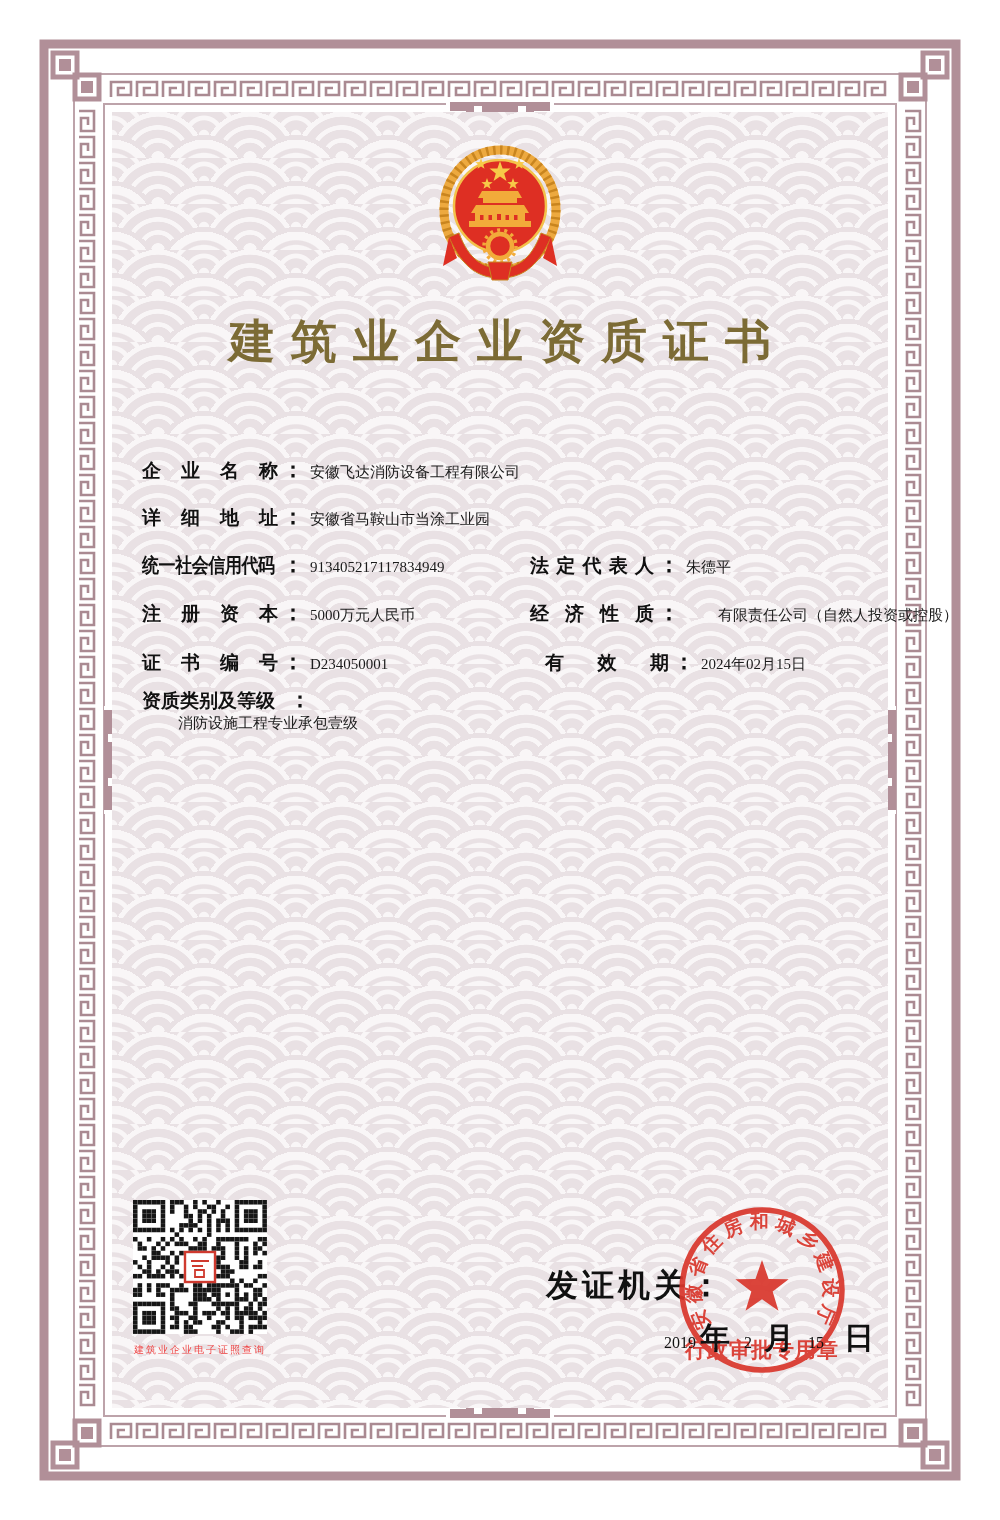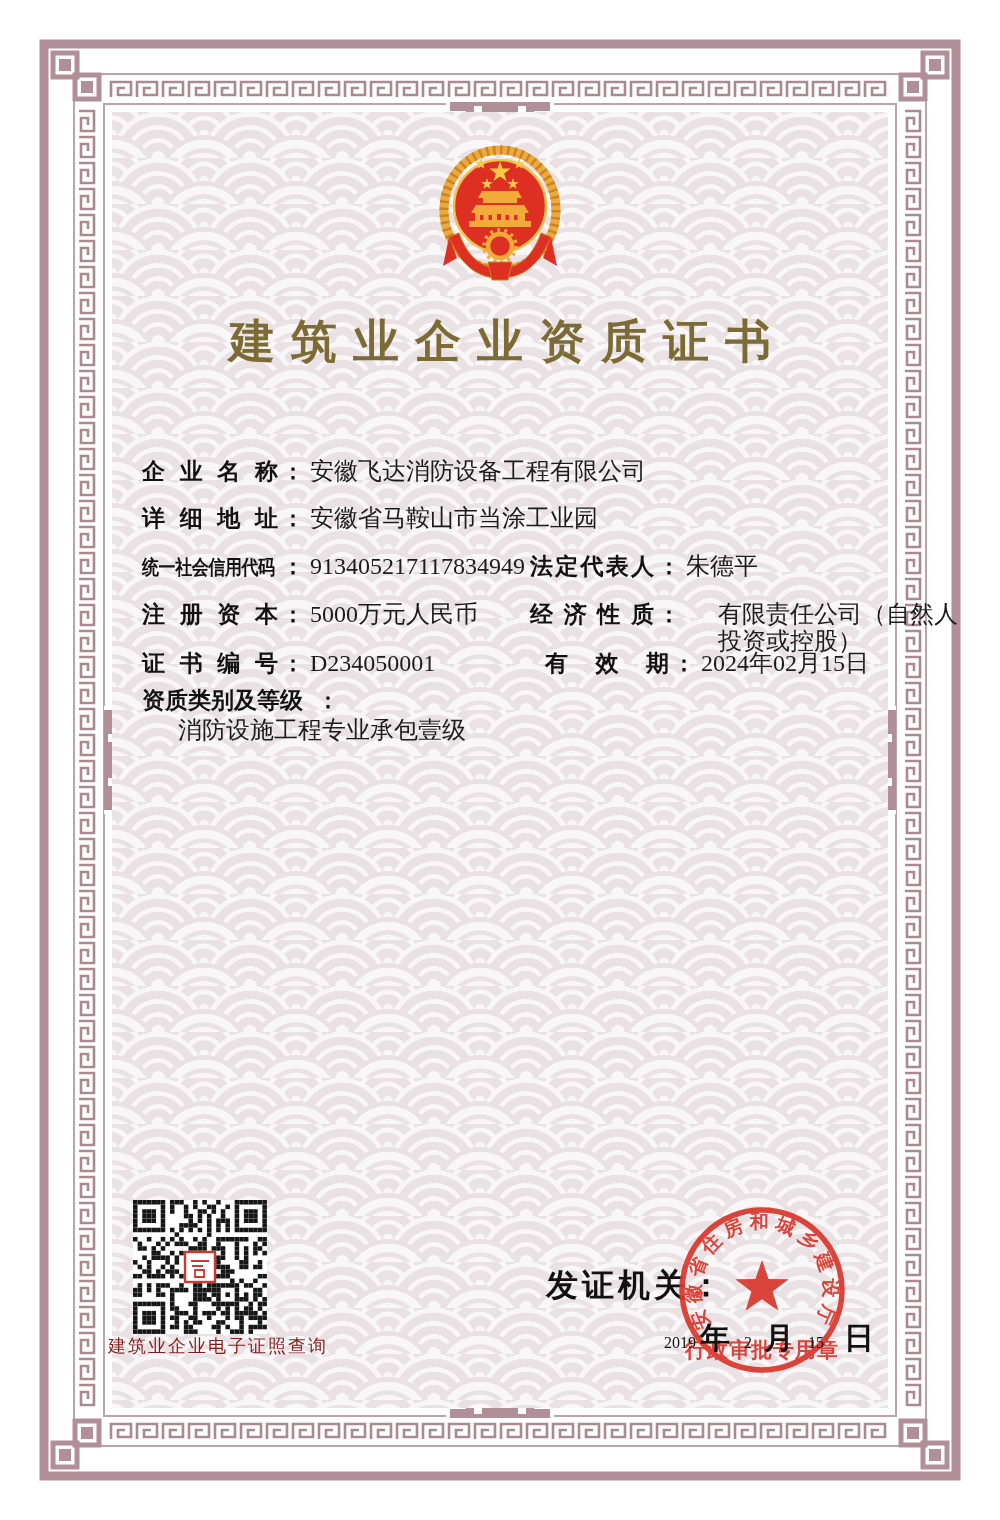--- a/index.html
+++ b/index.html
@@ -22,36 +22,36 @@
 
   .emblem{position:absolute;left:323px;top:22px;width:130px;height:165px;}
 
   .title{position:absolute;left:0;top:202px;width:100%;text-align:center;margin:0;
          font-size:46px;font-weight:bold;color:#7c6b35;letter-spacing:16px;text-indent:16px;line-height:54px;}
 
   .fields{position:absolute;left:30px;top:343px;width:730px;}
   .row{position:absolute;left:0;display:flex;align-items:baseline;white-space:nowrap;}
   .cell{display:flex;align-items:baseline;}
   .cell.lft{width:363px;flex:none;}
-  .flabel{display:inline-block;width:136px;font-weight:bold;font-size:23px;
+  .flabel{display:inline-block;width:136px;font-weight:bold;font-size:19px;
           text-align:justify;text-align-last:justify;white-space:nowrap;color:#111;}
   .flabel.cond{font-size:20px;text-align:left;text-align-last:auto;letter-spacing:-0.5px;
                transform:scaleX(0.85);transform-origin:0 60%;}
   .flabel.w5{width:124px;margin-left:25px;}
   .flabel.auto{width:auto;text-align:left;text-align-last:auto;}
   .colon{font-weight:bold;font-size:22px;margin:0 6px 0 4px;color:#111;}
   .colon.wide{margin-left:14px;}
-  .fvalue{font-family:"Liberation Serif","DejaVu Serif",serif;font-size:24px;color:#1b1b1b;white-space:nowrap;}
+  .fvalue{font-family:"Liberation Serif","DejaVu Serif",serif;font-size:15px;color:#1b1b1b;white-space:nowrap;}
   .fvalue.wrapw{width:246px;white-space:normal;line-height:27px;margin-left:32px;}
   .fvalue.indent{margin-left:36px;}
 
   .qrblock{position:absolute;left:108px;top:1200px;width:184px;text-align:center;}
   #qr{width:134px;height:134px;display:block;margin:0 auto;}
-  .qrcap{font-family:"Liberation Serif","DejaVu Serif",serif;
-         font-size:18px;letter-spacing:2px;color:#7f1d1d;white-space:nowrap;}
+  .qrcap{margin-top:9px;font-family:"Liberation Serif","DejaVu Serif",serif;
+         font-size:10px;letter-spacing:2px;color:#ef4444;white-space:nowrap;}
 
   .issuer{position:absolute;left:546px;top:1264px;font-size:32px;font-weight:bold;letter-spacing:4px;color:#111;}
 
   .sealsvg{position:absolute;left:657px;top:1185px;width:210px;height:210px;opacity:0.92;}
   .sealring{font-family:"Liberation Serif","DejaVu Serif",serif;font-size:19px;font-weight:bold;
             fill:#d9362c;letter-spacing:5.5px;}
   .sealbanner{font-family:"Liberation Serif","DejaVu Serif",serif;font-size:21px;font-weight:bold;
               fill:#d9362c;letter-spacing:1px;}
 
   .dateline{position:absolute;left:664px;top:1318px;display:flex;align-items:baseline;}

